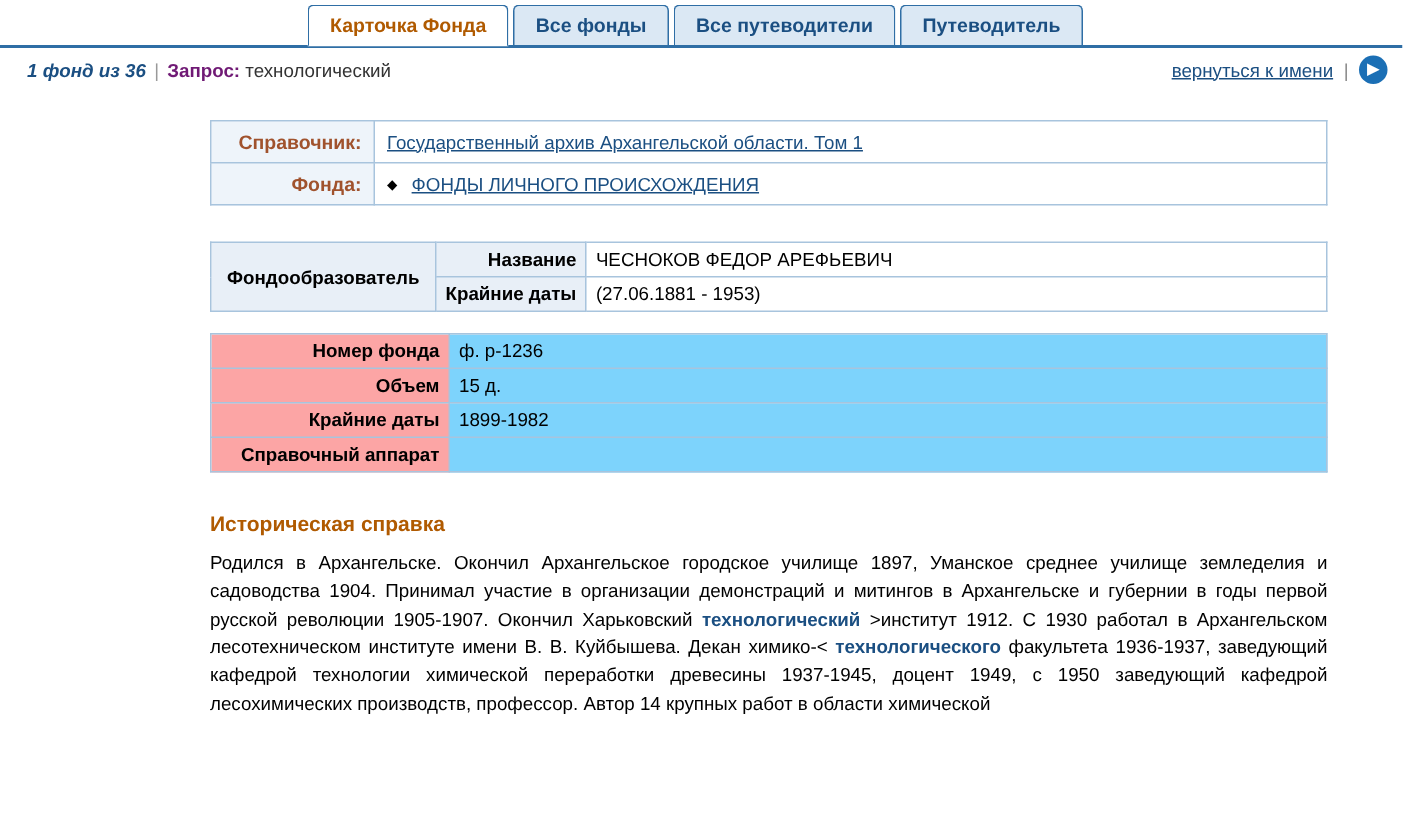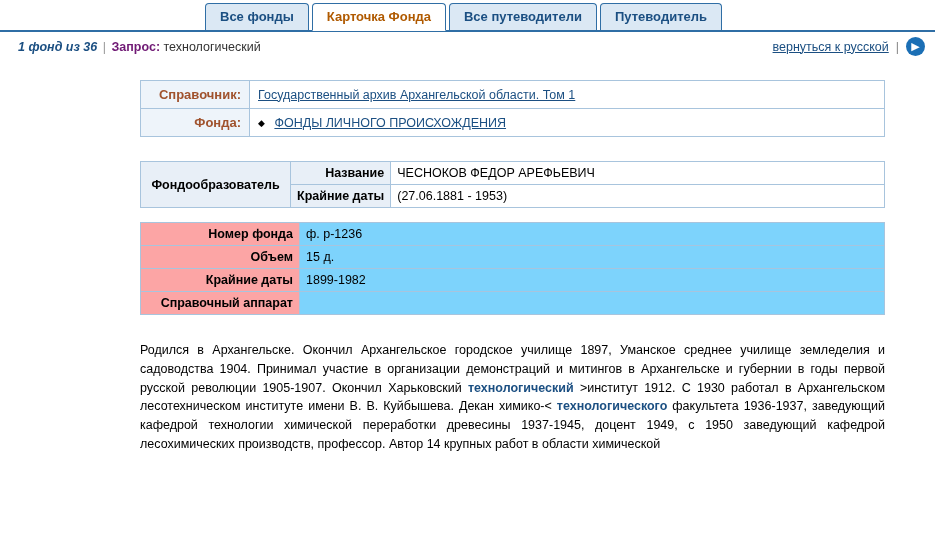--- a/index.html
+++ b/index.html
@@ -226,35 +226,35 @@
   }
   .hl {
     font-weight: bold;
     color: #1b4f82;
   }
 </style>
 </head>
 <body>
 
 <div class="tabbar">
+  <div class="tab active">Карточка Фонда</div>
   <div class="tab">Все фонды</div>
-  <div class="tab active">Карточка Фонда</div>
   <div class="tab">Все путеводители</div>
   <div class="tab">Путеводитель</div>
 </div>
 
 <div class="querybar">
   <div class="query-left">
     <span class="count">1 фонд из 36</span>
     <span class="sep">|</span>
     <span class="qlabel">Запрос:</span>
     <span class="qvalue">технологический</span>
   </div>
   <div class="query-right">
-    <a>вернуться к русской</a>
+    <a>вернуться к имени</a>
     <span class="bar">|</span>
     <span class="circle-arrow">▶</span>
   </div>
 </div>
 
 <div class="content">
 
   <table class="grid hdr-table">
     <tbody>
         <tr>
@@ -302,18 +302,19 @@
       <td class="val">1899-1982</td>
     </tr>
     <tr>
       <td class="lbl">Справочный аппарат</td>
       <td class="val"></td>
     </tr>
   </tbody>
     </table>
 
   <div class="hist">
+    <div class="hist-title">Историческая справка</div>
     <div class="hist-body">
       <span>Родился в Архангельске. Окончил Архангельское городское училище 1897, Уманское среднее училище земледелия и садоводства 1904. Принимал участие в организации демонстраций и митингов в Архангельске и губернии в годы первой русской революции 1905-1907. Окончил Харьковский </span><span class="hl">технологический</span><span> &gt;институт 1912. С 1930 работал в Архангельском лесотехническом институте имени В. В. Куйбышева. Декан химико-&lt; </span><span class="hl">технологического</span><span> факультета 1936-1937, заведующий кафедрой технологии химической переработки древесины 1937-1945, доцент 1949, с 1950 заведующий кафедрой лесохимических производств, профессор. Автор 14 крупных работ в области химической</span>
     </div>
   </div>
 
 </div>
 
 </body></html>

